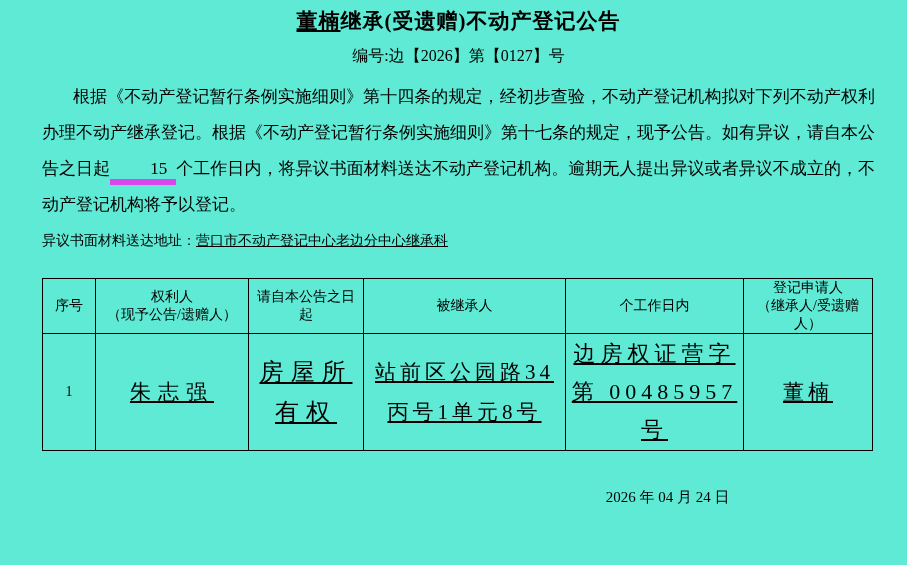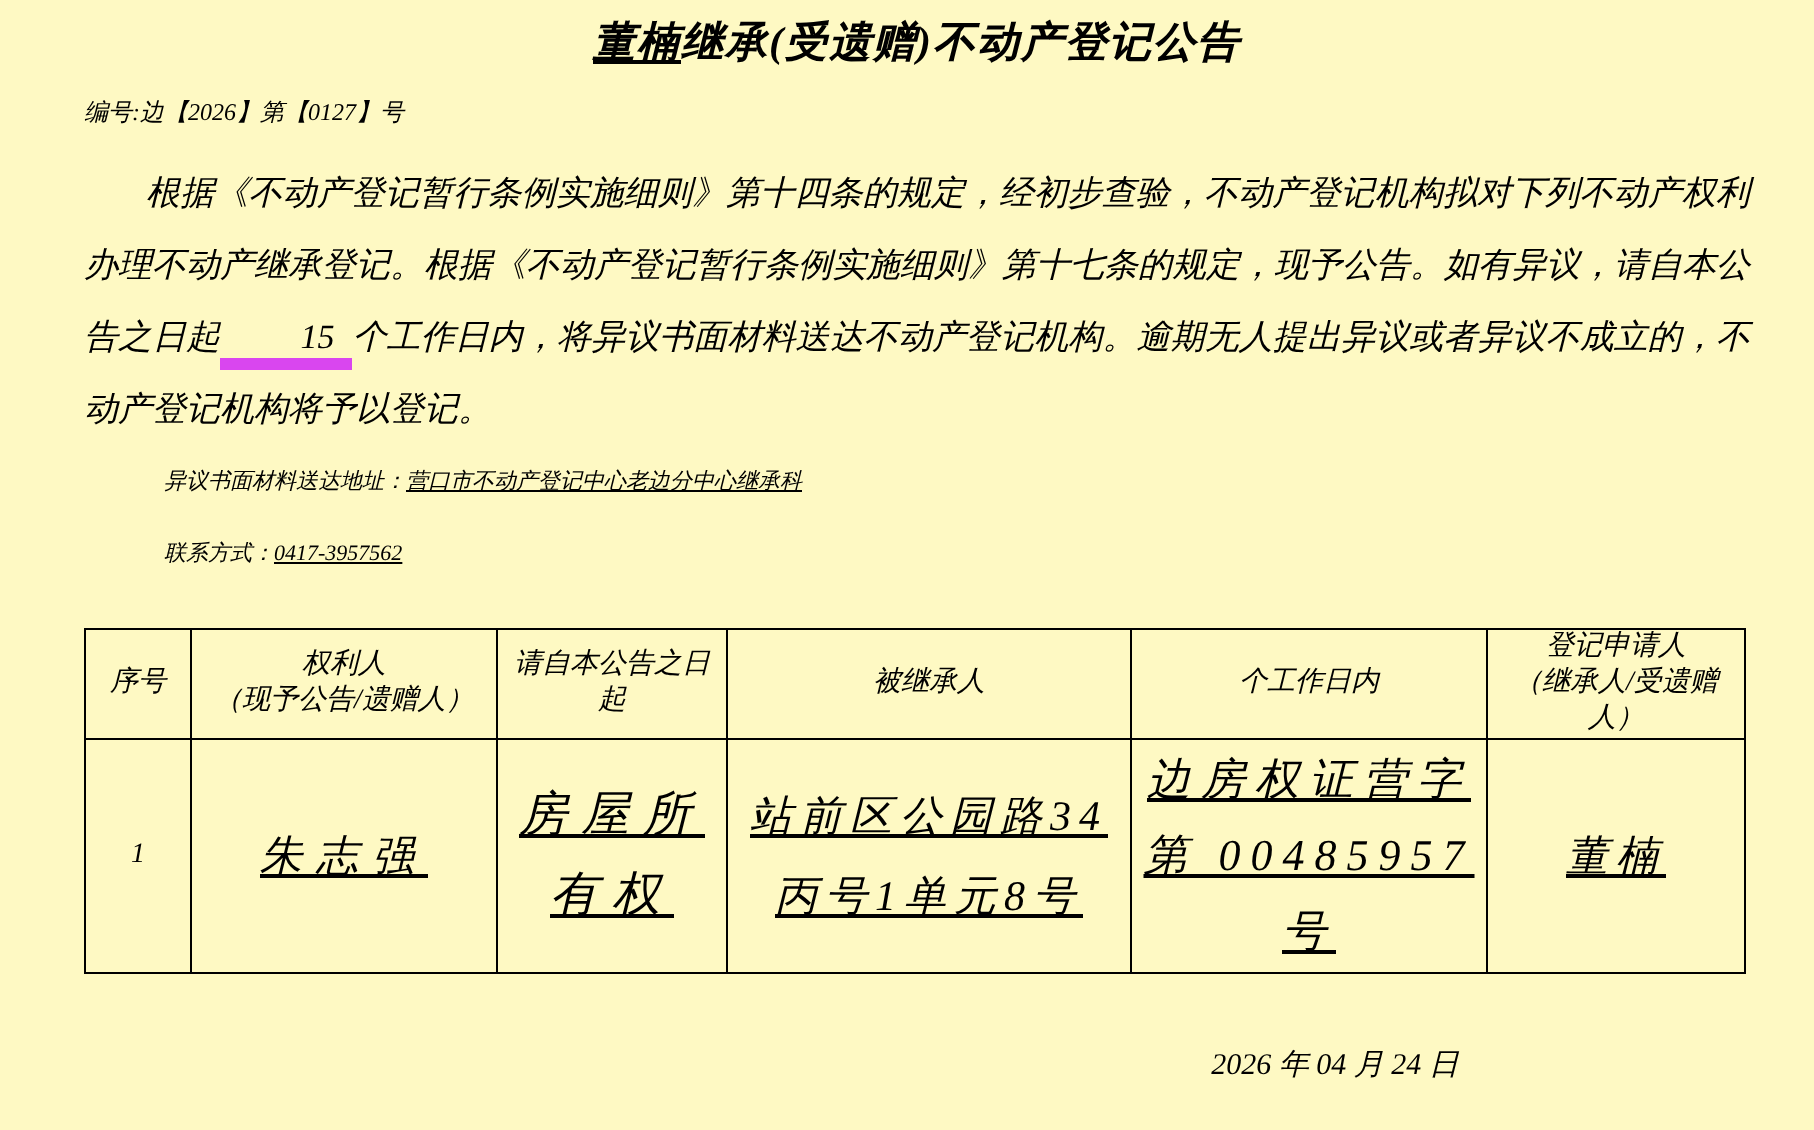--- a/index.html
+++ b/index.html
@@ -1,59 +1,57 @@
 <!DOCTYPE html>
 <html><head>
 <meta charset="utf-8">
 <style>
   html, body { margin: 0; padding: 0; background: #ffffff; }
   .page {
     width: 907px;
     height: 565px;
     box-sizing: border-box;
-    background: #fef9c3;
+    background: #5eead4;
     color: #000000;
     font-family: "Liberation Serif", serif;
     padding: 8px 32px 0 42px;
     overflow: hidden;
     position: relative;
-    font-style: italic;
   }
   .title {
     font-size: 21px;
     font-weight: bold;
     text-align: center;
     margin: 0;
     line-height: 26px;
     letter-spacing: 1px;
   }
   .u { text-decoration: underline; }
   .doc-no {
-    font-size: 12px;
-    text-align: left;
+    font-size: 16px;
+    text-align: center;
     margin-top: 12px;
     line-height: 20px;
   }
   .body-para {
     font-size: 17px;
     line-height: 36px;
     text-align: justify;
     text-indent: 31px;
     margin: 13px 0 0 0;
   }
   .days {
     border-bottom: 6px solid #d946ef;
     padding: 0 9px;
     display: inline-block;
     line-height: 20px;
   }
   .info-line {
-    font-size: 11px;
+    font-size: 14px;
     line-height: 36px;
-    margin-left: 40px;
   }
   table.reg-table {
     border-collapse: collapse;
     table-layout: fixed;
     width: 830px;
     margin-top: 19px;
   }
   table.reg-table td {
     border: 1px solid #000000;
     text-align: center;
@@ -87,21 +85,20 @@
 <div class="page">
 
   <h1 class="title"><span class="u">董楠</span><span>继承(受遗赠)不动产登记公告</span></h1>
 
   <div class="doc-no">编号:边【2026】第【0127】号</div>
 
   <p class="body-para"><span>根据《不动产登记暂行条例实施细则》第十四条的规定，经初步查验，不动产登记机构拟对下列不动产权利办理不动产继承登记。根据《不动产登记暂行条例实施细则》第十七条的规定，现予公告。如有异议，请自本公告之日起</span><span class="days">15</span><span>个工作日内，将异议书面材料送达不动产登记机构。逾期无人提出异议或者异议不成立的，不动产登记机构将予以登记。</span></p>
 
   <div class="info-line"><span>异议书面材料送达地址：</span><span class="u">营口市不动产登记中心老边分中心继承科</span></div>
 
-  <div class="info-line"><span>联系方式：</span><span class="u">0417-3957562</span></div>
 
   <table class="reg-table">
     <colgroup>
       <col style="width:53px">
       <col style="width:153px">
       <col style="width:115px">
       <col style="width:202px">
       <col style="width:178px">
       <col style="width:129px">
     </colgroup>

